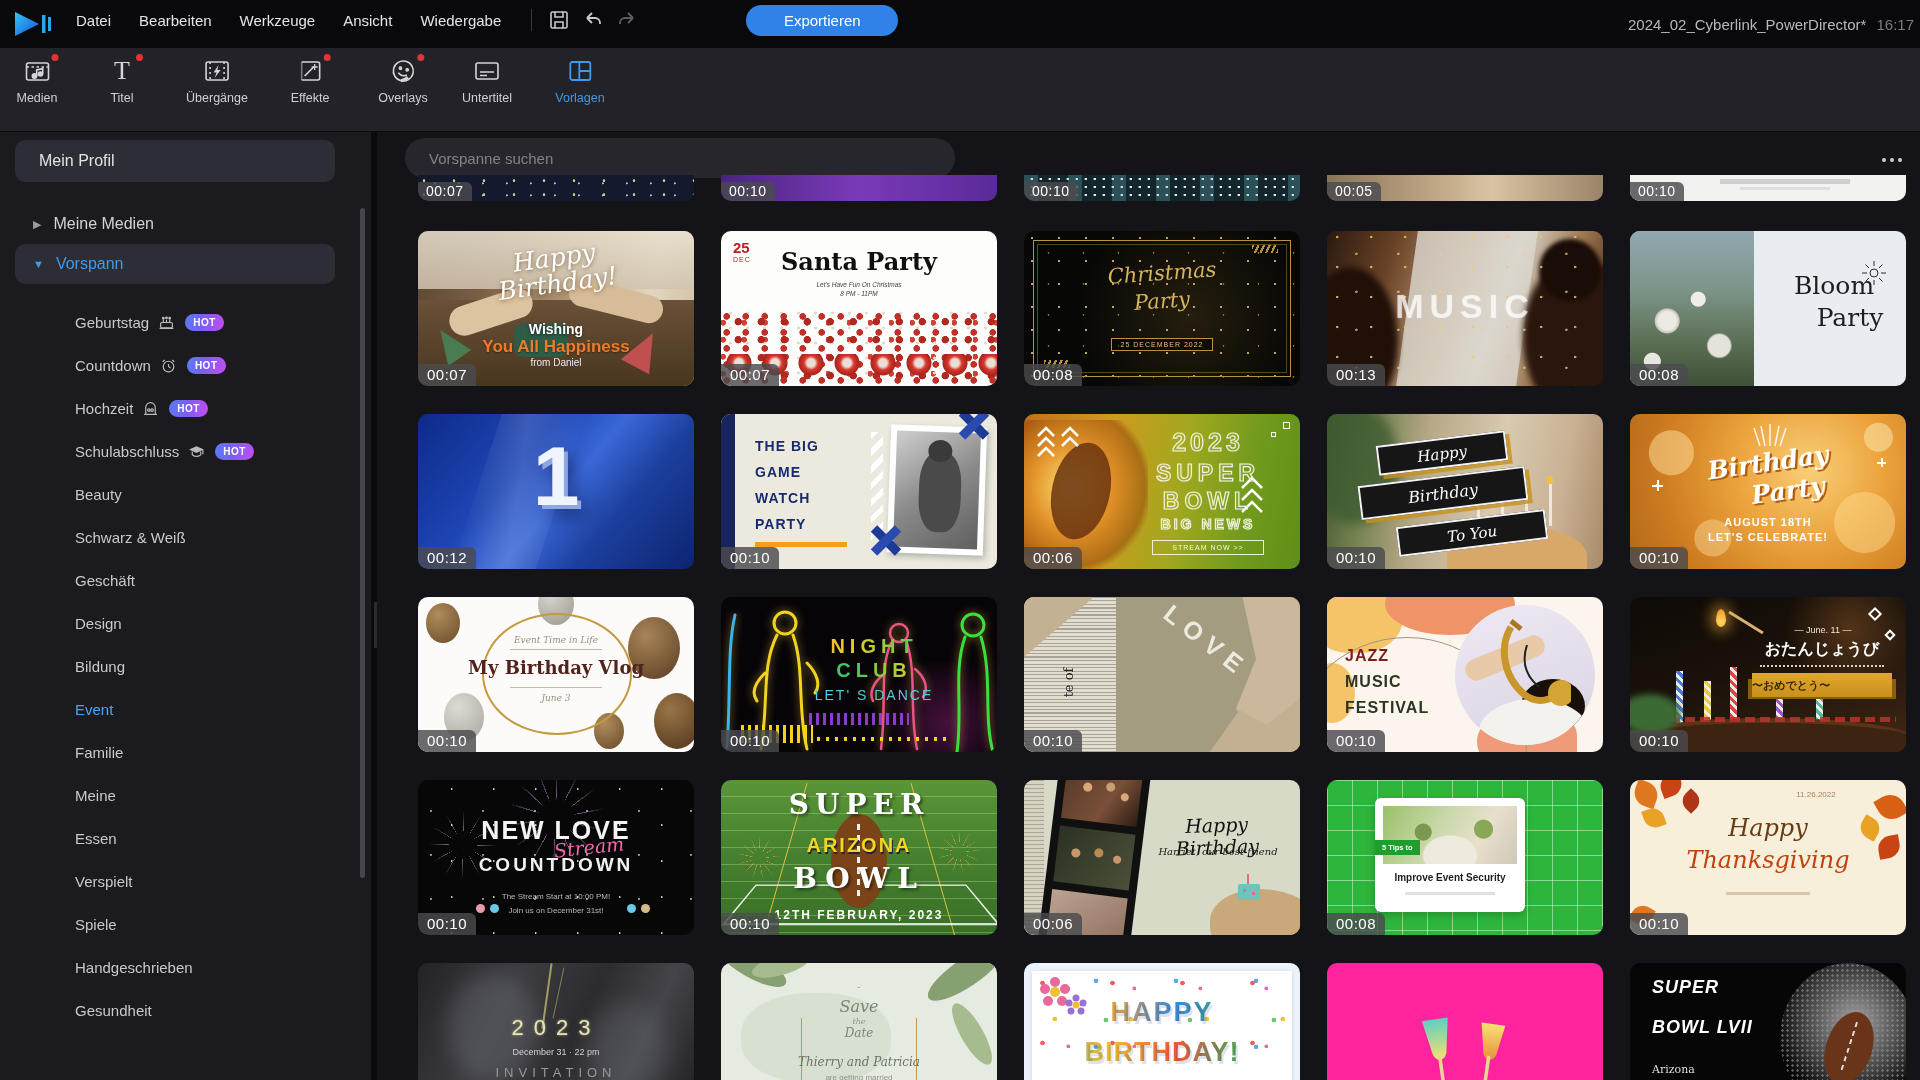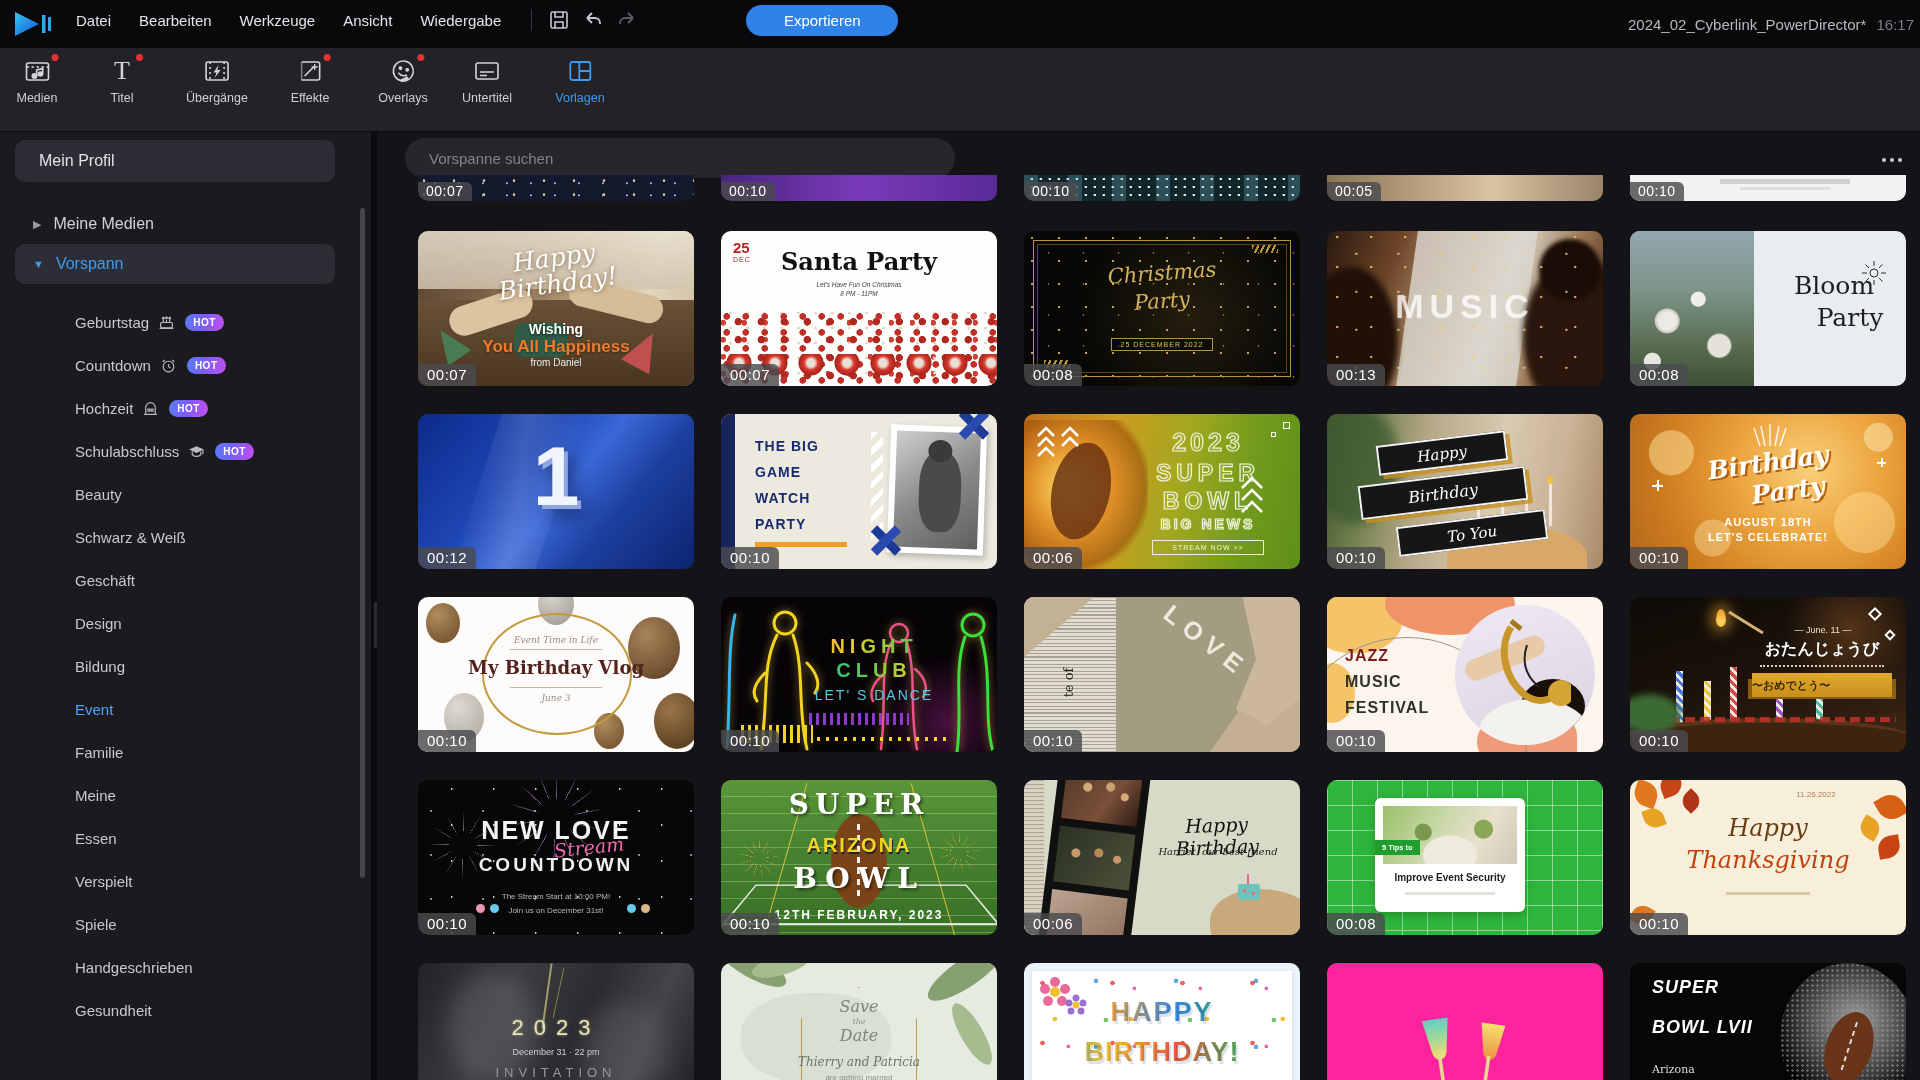--- a/index.html
+++ b/index.html
@@ -610,21 +610,21 @@
   <div class="tile" style="left:344px;top:831px;background:#e6ebe2">
     <div class="a" style="left:20px;top:30px;width:150px;height:90px;background:#d2dccc;opacity:.7;border-radius:45%"></div>
     <div class="a" style="left:-10px;top:-12px;width:80px;height:26px;background:#87a071;border-radius:50%;transform:rotate(30deg)"></div>
     <div class="a" style="left:30px;top:-8px;width:60px;height:20px;background:#a7bc8e;border-radius:50%;transform:rotate(-16deg)"></div>
     <div class="a" style="right:-14px;top:-4px;width:90px;height:28px;background:#87a071;border-radius:50%;transform:rotate(-34deg)"></div>
     <div class="a" style="right:-10px;top:60px;width:70px;height:22px;background:#a7bc8e;border-radius:50%;transform:rotate(60deg)"></div>
 
     <div class="a" style="left:80px;top:24px;width:116px;height:130px;border:1.5px solid #bf9a4e;clip-path:polygon(50% 0,100% 24%,100% 100%,0 100%,0 24%)"></div>
     <div class="t ser it" style="top:34px;font-size:16px;color:#7a8678">Save</div>
     <div class="t ser it" style="top:54px;font-size:8px;color:#8a958a">the</div>
-    <div class="t ser it" style="top:63px;font-size:16px;color:#7a8678">Date</div>
+    <div class="t ser it" style="top:63px;font-size:12px;color:#7a8678">Date</div>
     <div class="t ser it" style="top:92px;font-size:12px;color:#6a7568">Thierry and Patricia</div>
     <div class="t" style="top:110px;font-size:8px;color:#8a958a">are getting married</div>
   </div>
 
   <div class="tile" style="left:647px;top:831px;background:#edf3fa">
     <div class="a" style="inset:8px;background:#fff;box-shadow:0 1px 4px rgba(80,120,180,.25);background-image:radial-gradient(circle at 15% 20%,#f06060 2px,transparent 2.6px),radial-gradient(circle at 80% 15%,#58a8e8 2px,transparent 2.6px),radial-gradient(circle at 30% 75%,#f0c030 2px,transparent 2.6px),radial-gradient(circle at 88% 70%,#68c868 2px,transparent 2.6px),radial-gradient(circle at 55% 30%,#e86aa8 1.6px,transparent 2.2px);background-size:70px 60px,80px 66px,76px 64px,84px 70px,66px 58px"></div>
     <span class="a" style="left:14px;top:12px"><svg width="34" height="34">
           <g fill="#e86a9a">
             <circle cx="17" cy="7" r="5"></circle>
             <circle cx="27" cy="14" r="5"></circle>

